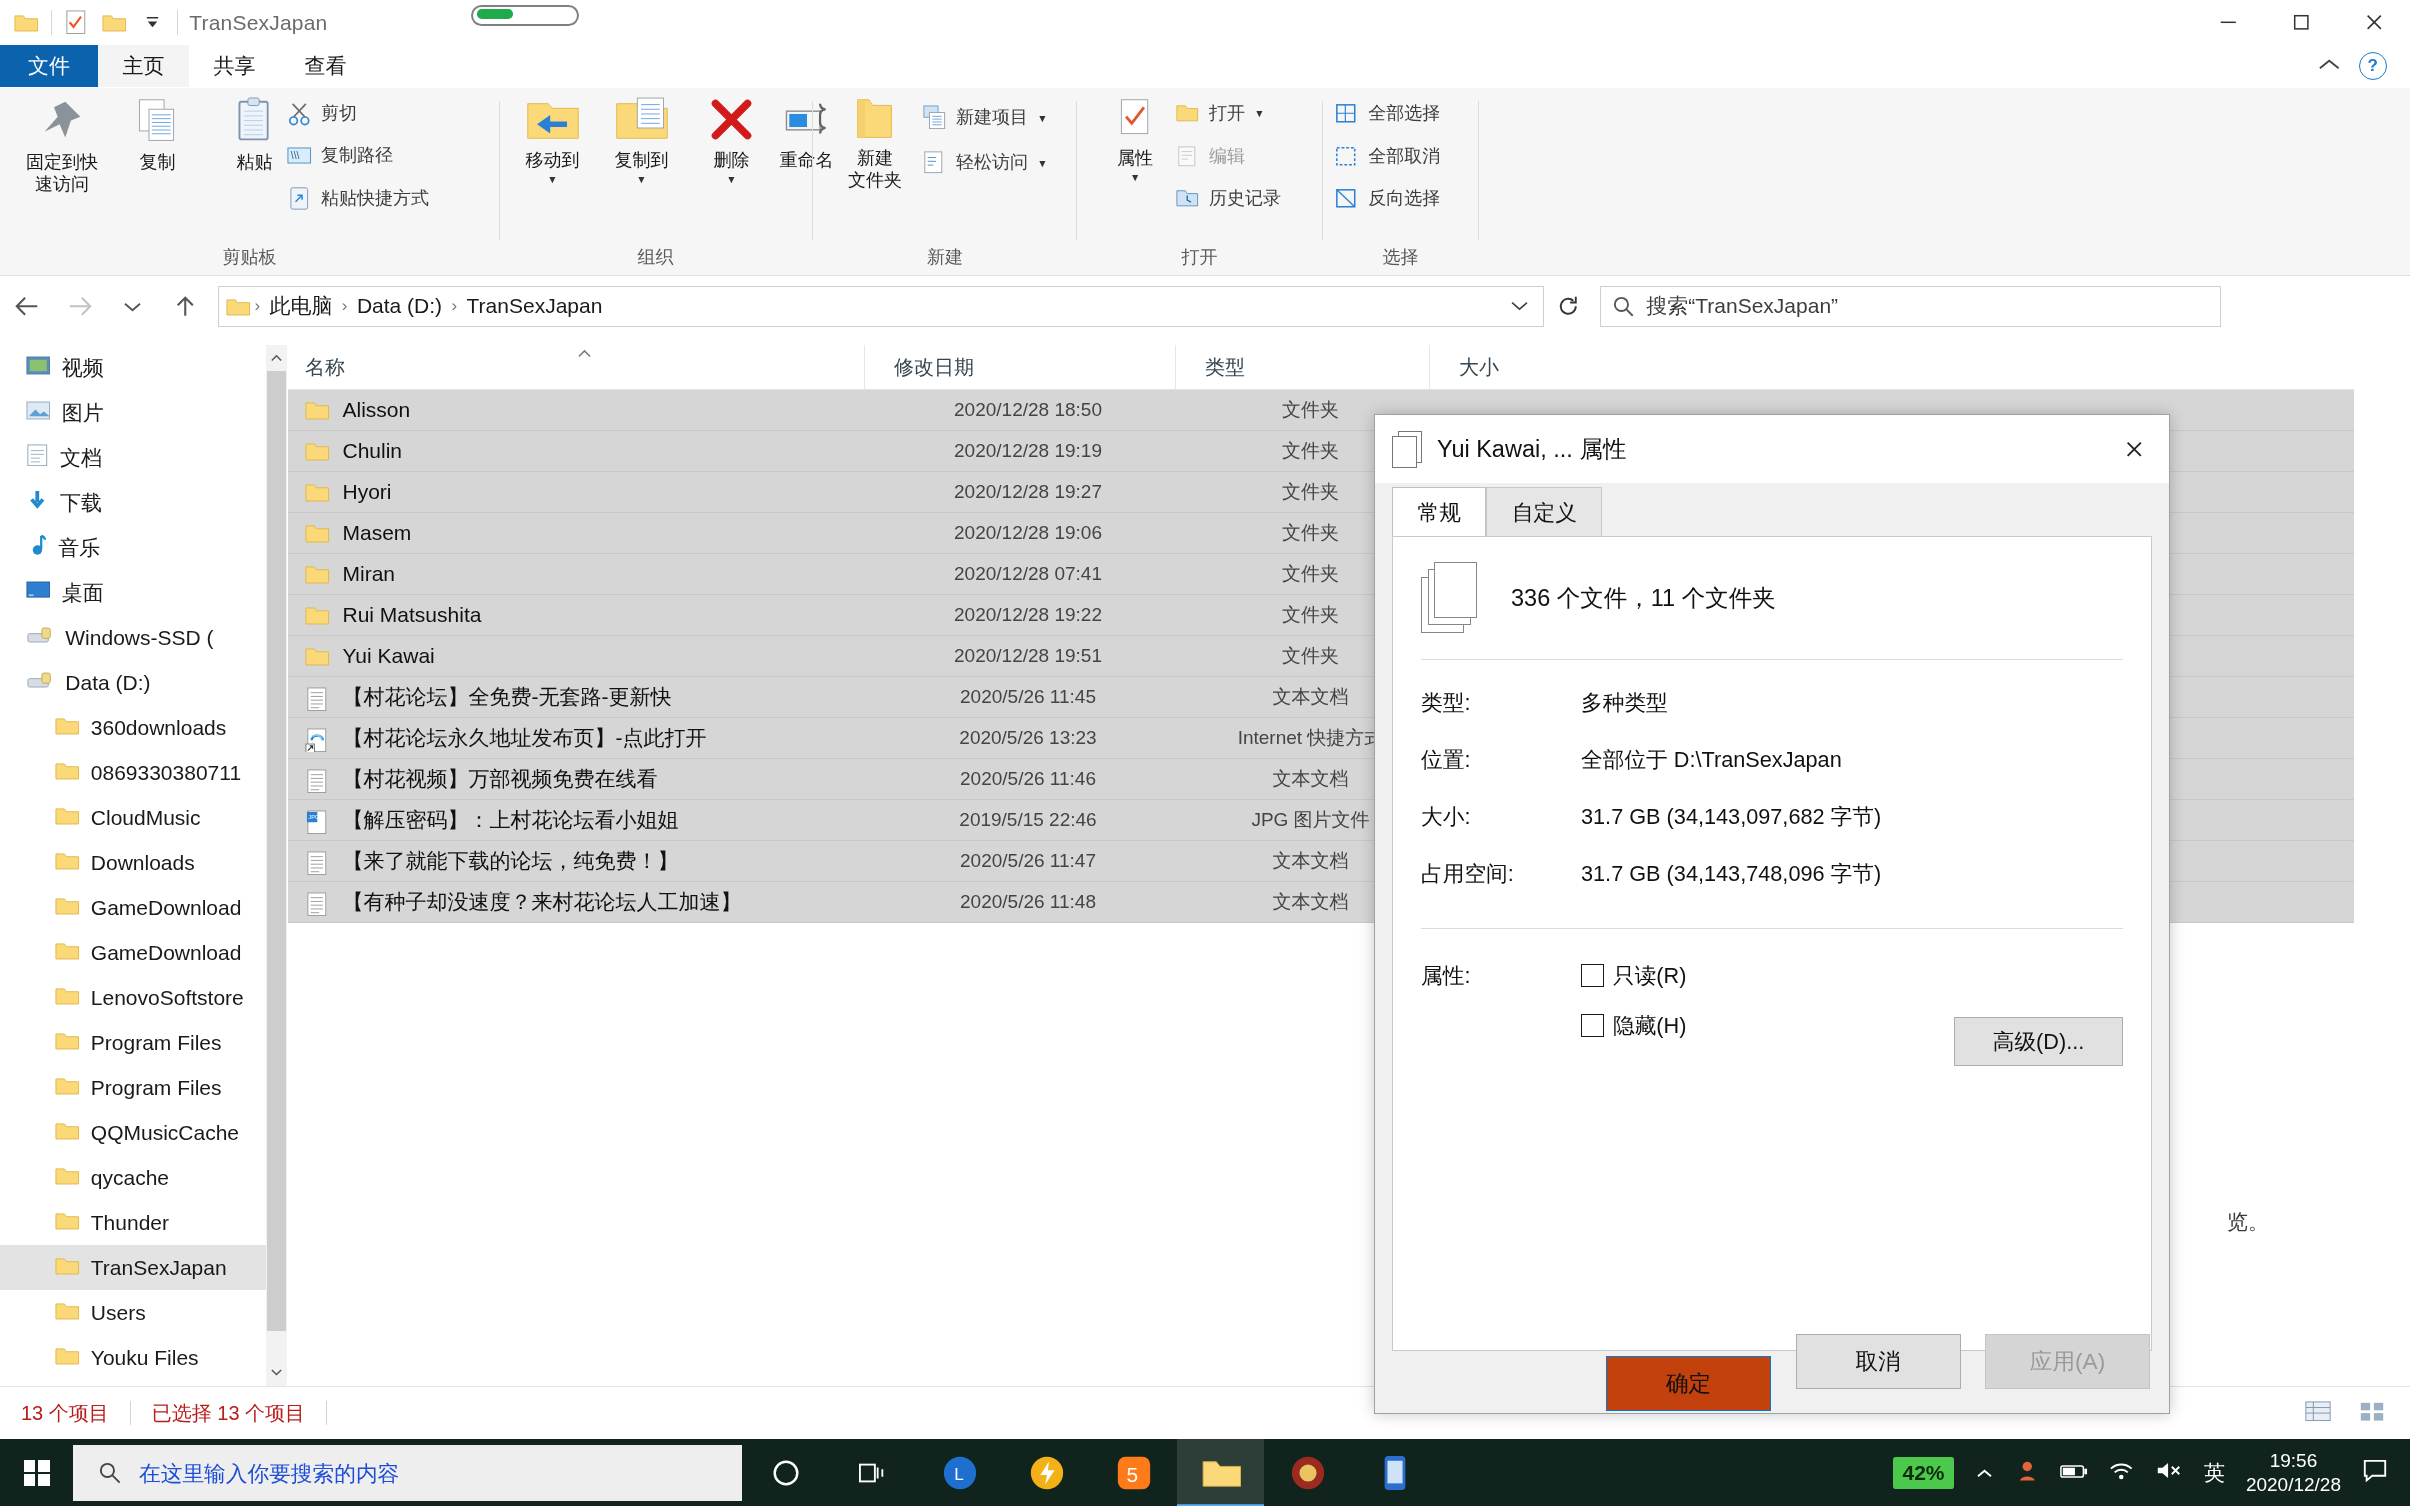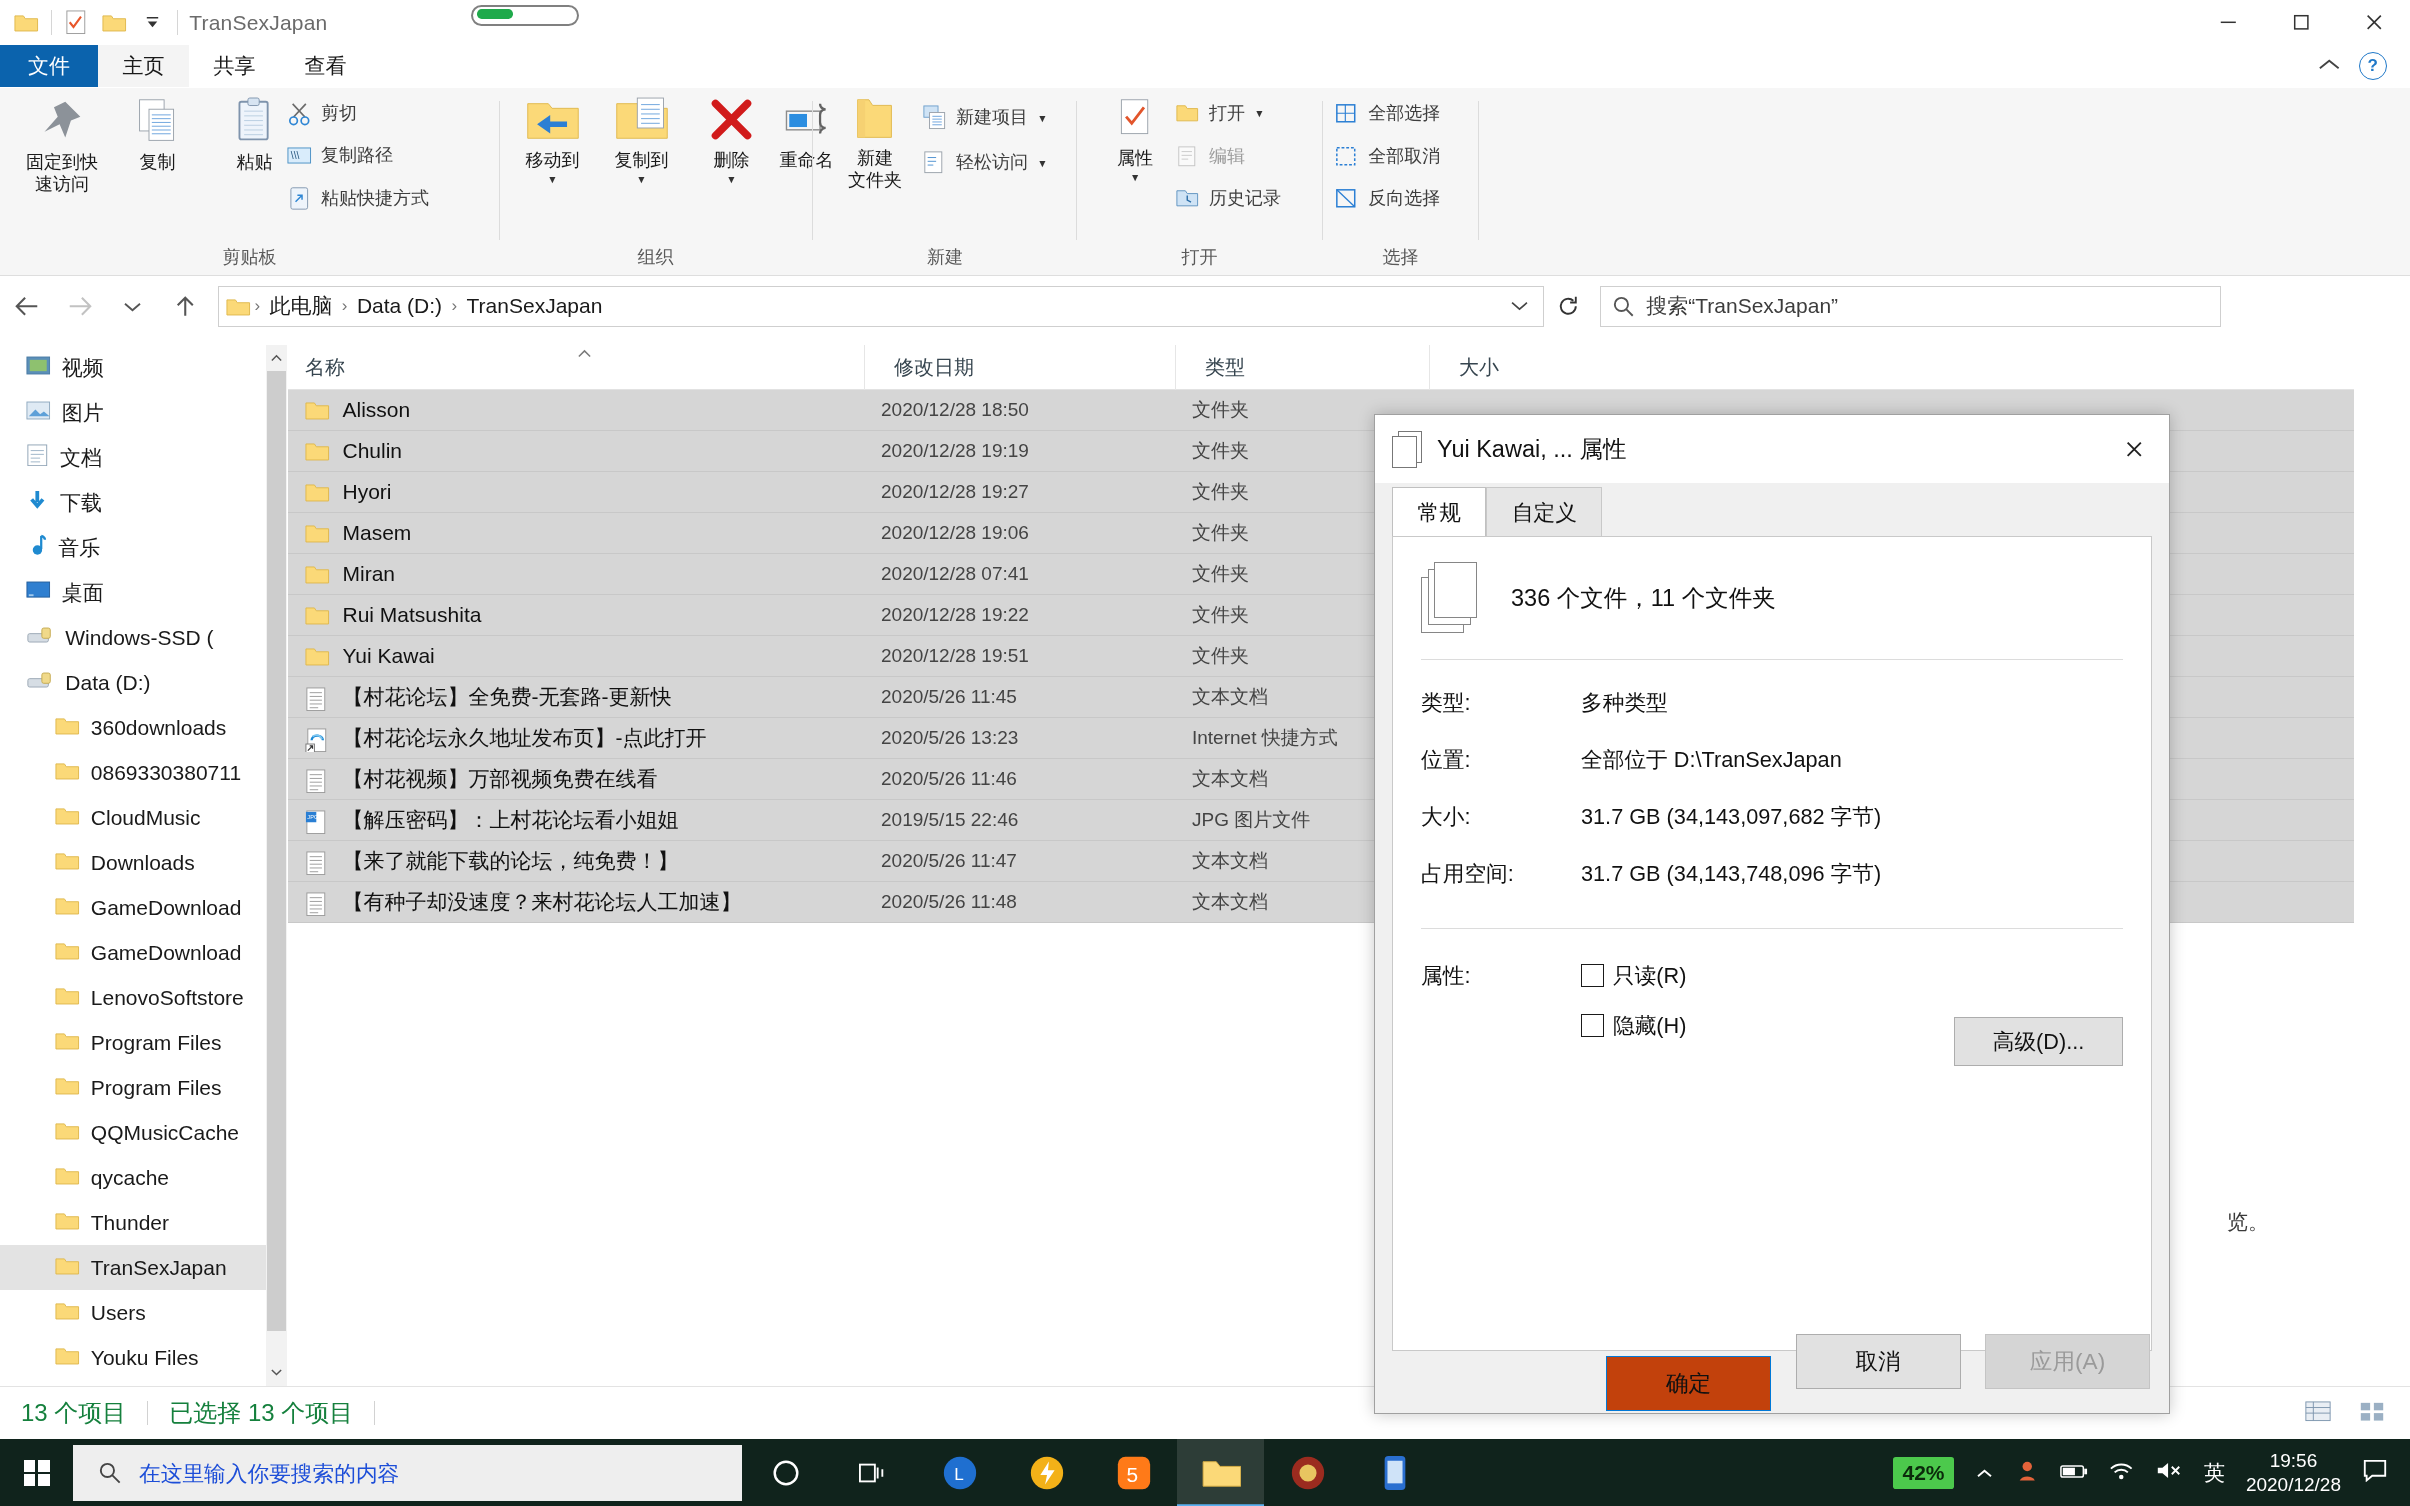--- a/index.html
+++ b/index.html
@@ -49,21 +49,21 @@
   .navbtn.dim{color:#c2c2c2;}
   .addrbox{margin-left:5.6px;width:1326px;height:41px;border:0.9px solid #cfcfcf;background:#fff;display:flex;align-items:center;padding:0 7.5px;}
   .crumb{font-size:21px;color:#1a1a1a;padding:0 5.6px;}
   .crumbsep{font-size:17px;color:#767676;padding:0 3.8px;}
   .addr-drop{margin-left:auto;font-size:15px;color:#444;padding-right:5.6px;}
   .refreshb{width:49px;height:41px;display:flex;align-items:center;justify-content:center;font-size:22.6px;color:#333;}
   .searchbox{margin-left:7.5px;width:621px;height:41px;border:0.9px solid #cfcfcf;background:#fff;display:flex;align-items:center;padding:0 11.3px;gap:11.3px;}
   .searchbox .txt{font-size:21px;color:#3d3d3d;}
 
   
-  .content{position:absolute;left:0;top:345px;width:2354px;height:1041px;background:#fff;}
+  .content{position:absolute;left:0;top:345px;width:2354px;height:1041px;background:#fff;text-align:center;}
   .navpane{position:absolute;left:0;top:0;width:278px;height:1041px;background:#fff;overflow:hidden;}
   .navrow{height:45px;display:flex;align-items:center;gap:11.3px;padding-left:26px;font-size:21px;color:#1a1a1a;white-space:nowrap;}
   .navrow.sel{background:#e3e3e3;}
   .navrow.lvl2{padding-left:55px;}
   .navscroll{position:absolute;left:266px;top:0;width:21px;height:1041px;background:#f2f2f2;}
   .navscroll .thumb{position:absolute;left:0.9px;top:26px;width:19px;height:960px;background:#cdcdcd;}
   .navscroll .arrw{position:absolute;left:0;width:21px;height:26px;display:flex;align-items:center;justify-content:center;font-size:13px;color:#555;background:#f2f2f2;}
 
   
   .listpane{position:absolute;left:288px;top:0;right:0;height:1041px;background:#fff;}
@@ -80,21 +80,21 @@
   .wmark{position:absolute;left:1121px;top:725px;width:254px;height:85px;}
   .wm-text{position:absolute;left:58px;top:5.6px;font-size:28px;font-weight:bold;color:#ff1493;letter-spacing:0.9px;}
   .wm-sub{position:absolute;left:102px;top:41px;font-size:18px;color:#ff5fae;letter-spacing:0.9px;}
   .wm-girl{position:absolute;left:11.3px;top:3.8px;width:41px;height:53px;}
   .wm-girl .head{position:absolute;left:7.5px;top:0;width:24.5px;height:22.6px;background:#3a2a22;border-radius:12.2px 12.2px 9.4px 9.4px;}
   .wm-girl .face{position:absolute;left:11.3px;top:7.5px;width:17px;height:15px;background:#f6ccb0;border-radius:8.5px;}
   .wm-girl .body{position:absolute;left:5.6px;top:22.6px;width:28px;height:24.5px;background:#f3a8c4;border-radius:5.6px 5.6px 2.8px 2.8px;}
 
   
   .statusbar{position:absolute;left:0;top:1386px;width:2411px;height:53px;background:#fff;border-top:0.9px solid #e3e3e3;display:flex;align-items:center;}
-  .stat{font-size:24px;color:#15803d;padding:0 21px;}
+  .stat{font-size:20px;color:#b91c1c;padding:0 21px;}
   .statsep{width:0.9px;height:24.5px;background:#d2d2d2;}
   .viewbtns{position:absolute;right:19px;top:1392px;display:flex;gap:13px;}
   .vbtn{width:41px;height:38px;display:flex;align-items:center;justify-content:center;}
 
   
   .dlg{position:absolute;left:1374px;top:414px;width:796px;height:1000px;background:#f0f0f0;border:0.9px solid #a0a0a0;box-shadow:0 0 15px rgba(0,0,0,.22);}
   .dlg-title{height:68px;background:#fff;display:flex;align-items:center;padding-left:17px;}
   .dlg-title .tt{font-size:23.5px;color:#111;margin-left:13px;}
   .dlg-close{position:absolute;right:0;top:0;width:70px;height:68px;display:flex;align-items:center;justify-content:center;font-size:26px;color:#222;}
   .dlg-icon{width:32px;height:36px;position:relative;}

